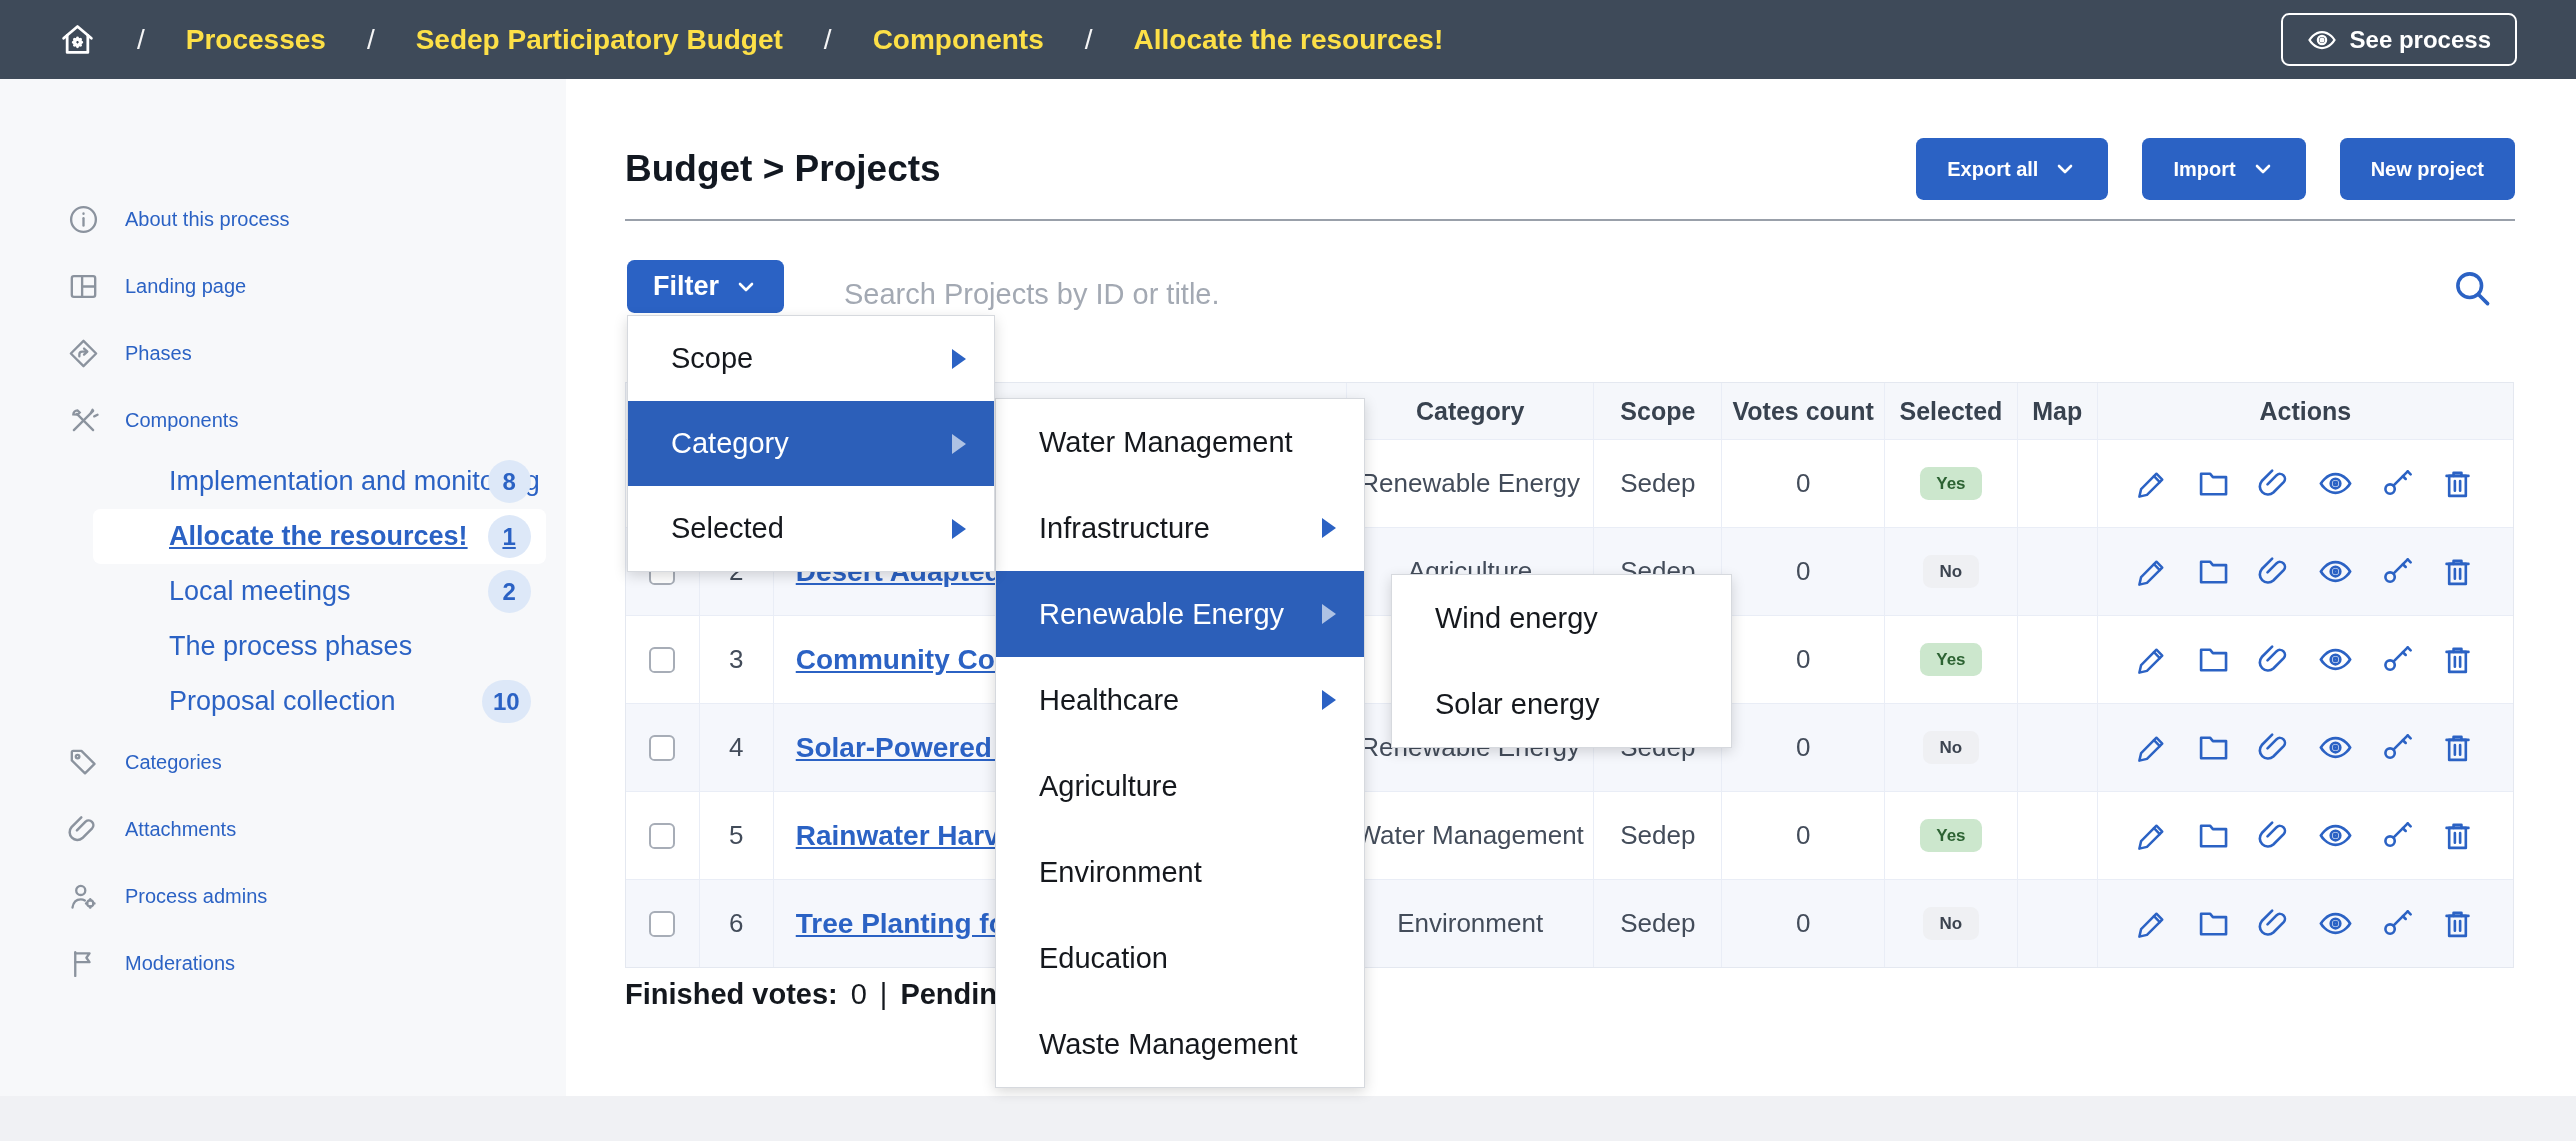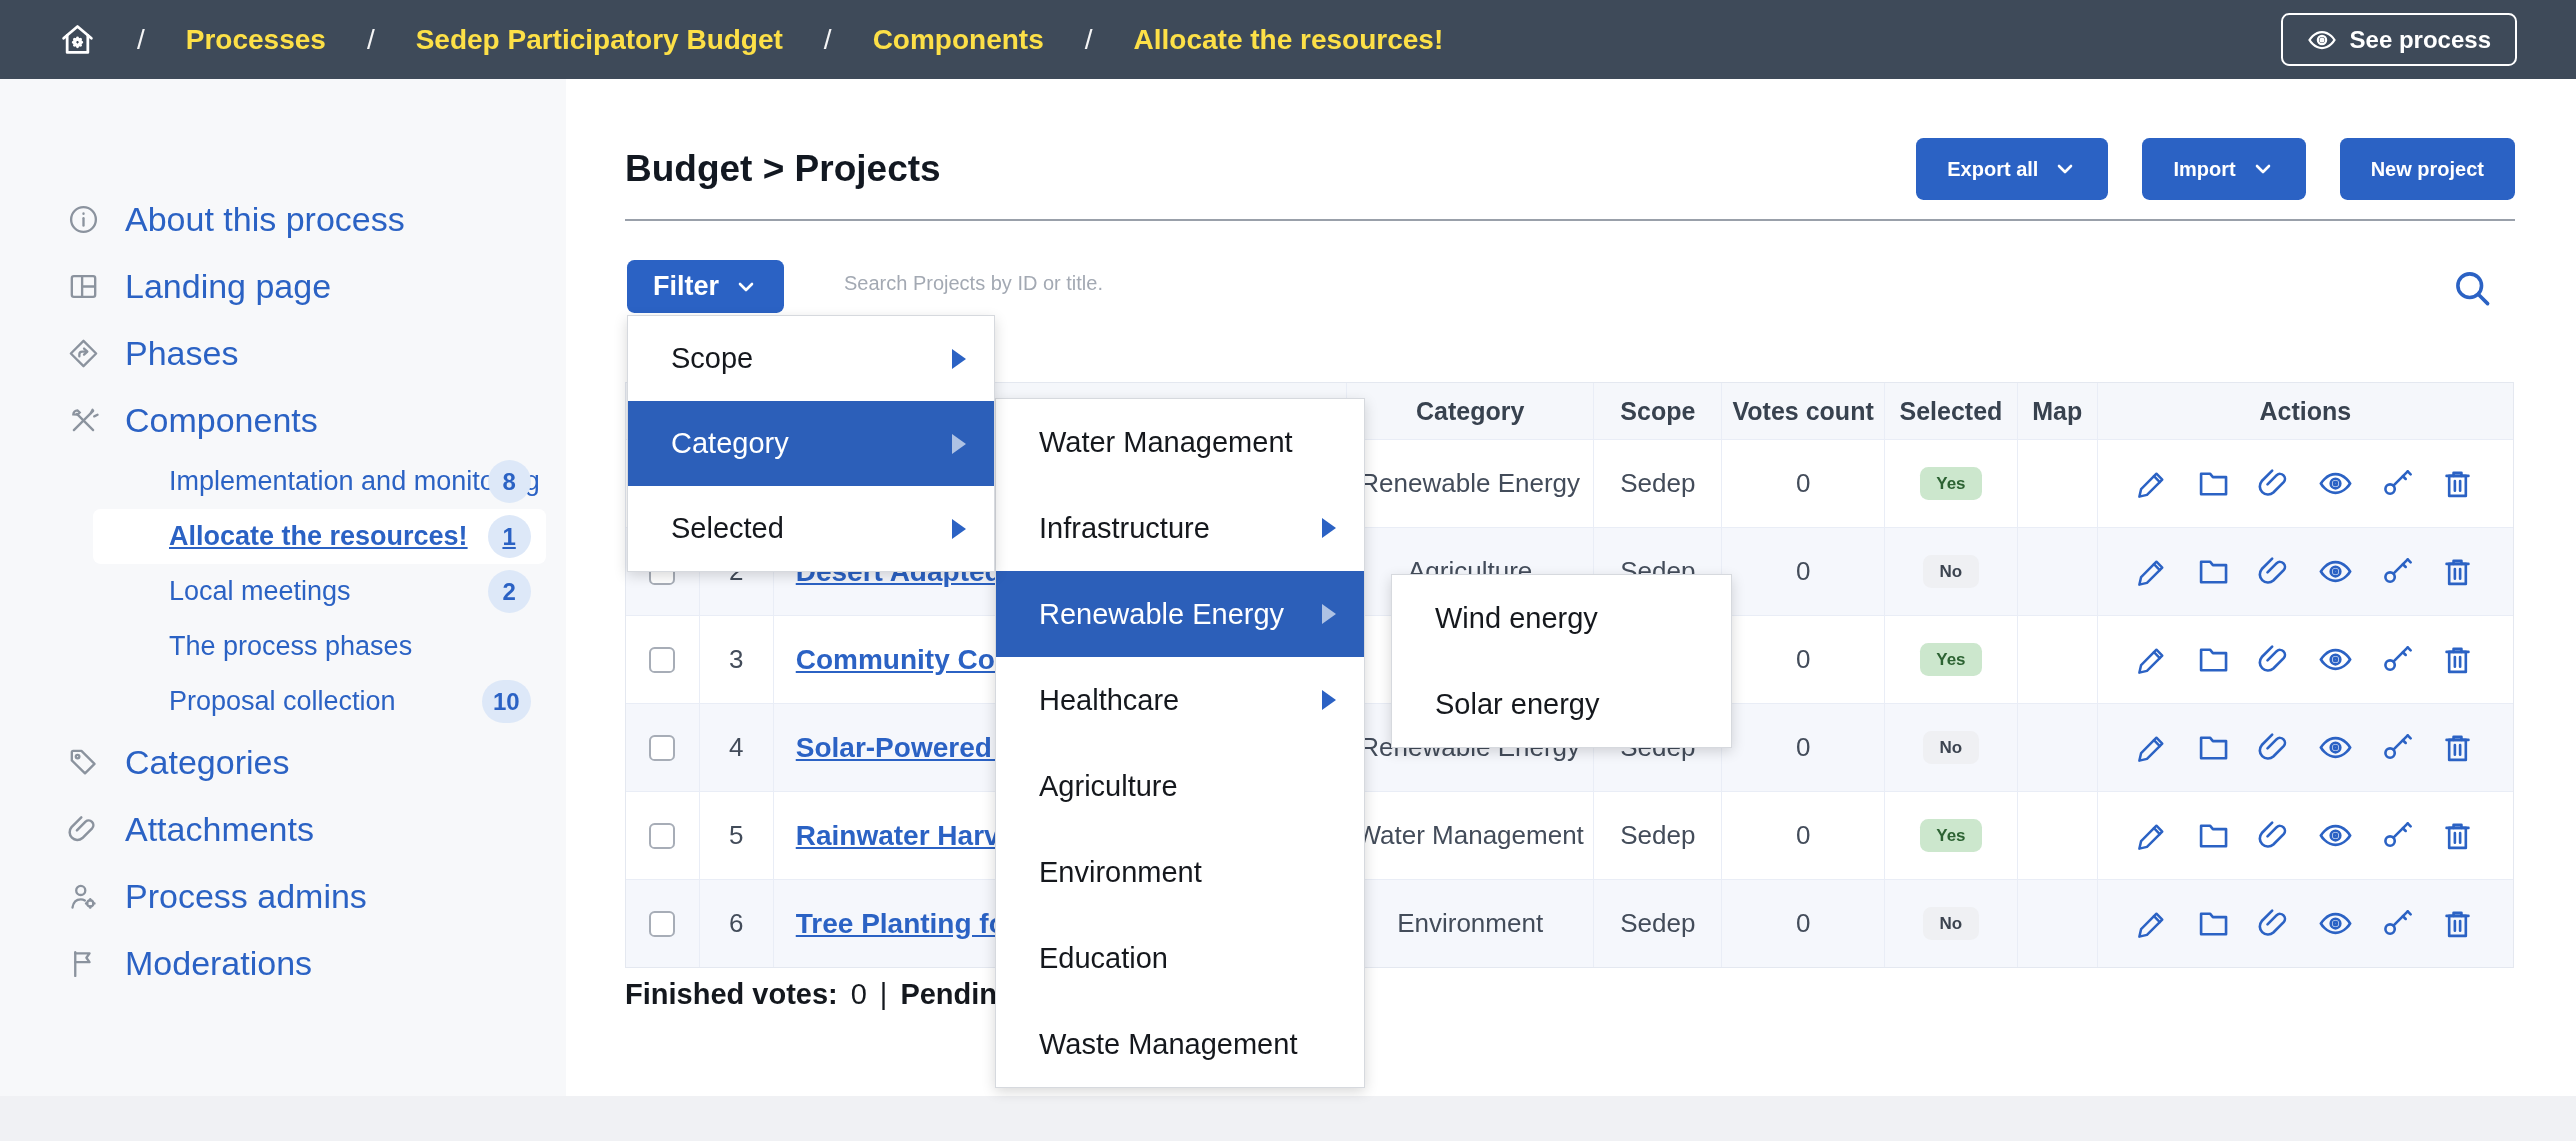--- a/index.html
+++ b/index.html
@@ -25,21 +25,21 @@
   .crumb-sep{font-weight:400;opacity:.95;}
   .home-ic{width:37px;height:37px;color:#fff;}
   #see-process{margin-left:auto;display:flex;align-items:center;gap:13px;
     border:2.3px solid #fff;border-radius:8.3px;height:53px;padding:0 24px;
     font-size:24px;font-weight:700;color:#fff;background:transparent;cursor:pointer;}
 
   
   #sidebar{position:absolute;left:0;top:79px;width:566px;height:1018px;background:var(--side-bg);
     padding-top:107px;}
   .side-item{height:67px;display:flex;align-items:center;padding-left:67px;gap:25px;
-    color:var(--accent);font-size:34px;cursor:pointer;}
+    color:var(--accent);font-size:20px;cursor:pointer;}
   .side-item .ic{width:33px;height:33px;color:#8b939e;flex:0 0 auto;}
   .sub-item{height:55px;display:flex;align-items:center;position:relative;
     margin:0 20.4px 0 93px;padding-left:76px;color:var(--accent);font-size:27px;cursor:pointer;}
   .sub-item .badge{position:absolute;right:15px;min-width:43px;height:43px;border-radius:22px;
     background:#dde8f8;color:var(--accent);font-size:24px;font-weight:700;
     display:flex;align-items:center;justify-content:center;padding:0 11px;}
   .sub-item .badge:empty{display:none;}
   .sub-item.active{background:#fff;border-radius:7.4px;}
   .sub-item.active .label{font-weight:700;text-decoration:underline;}
   .sub-item.active .badge{text-decoration:underline;}
@@ -48,22 +48,22 @@
   #main{position:absolute;left:566px;top:79px;width:2010px;height:1018px;background:#fff;}
   #page-title{position:absolute;left:59px;top:69px;font-size:37px;font-weight:700;color:#121821;}
   #toolbar{position:absolute;right:61px;top:59px;display:flex;gap:34px;}
   .btn-blue{display:flex;align-items:center;gap:15px;background:var(--accent);color:#fff;
     border:none;border-radius:7.4px;height:62px;padding:0 31px;font-size:20px;font-weight:700;
     font-family:"Liberation Sans",sans-serif;cursor:pointer;}
   .chev{width:24px;height:24px;}
   #divider{position:absolute;left:59px;right:61px;top:140px;height:1.9px;background:#99a0aa;}
 
   #filter-btn{position:absolute;left:61px;top:181px;height:53px;padding:0 26px;font-size:27px;}
-  #search-input{position:absolute;left:278px;top:180px;width:1443px;height:48px;border:none;
-    outline:none;font-size:20px;color:#b91c1c;background:transparent;
+  #search-input{position:absolute;left:278px;top:191px;width:1443px;height:48px;border:none;
+    outline:none;font-size:29px;color:#b91c1c;background:transparent;
     font-family:"Liberation Sans",sans-serif;}
   #search-input::placeholder{color:#a3a9b3;}
   #search-ic{position:absolute;left:1884px;top:187px;width:43px;height:43px;color:var(--accent);cursor:pointer;}
 
   
   #table{position:absolute;left:59px;top:303px;width:1889px;border:0.9px solid #e4e8f0;}
   .trow{display:flex;align-items:stretch;height:88px;border-top:0.9px solid var(--border);background:#fff;}
   .trow.alt{background:#f5f7fc;}
   .thead{display:flex;height:56px;background:#f5f7fb;border-top:none;}
   .cell{display:flex;align-items:center;justify-content:center;border-right:0.9px solid var(--border);

